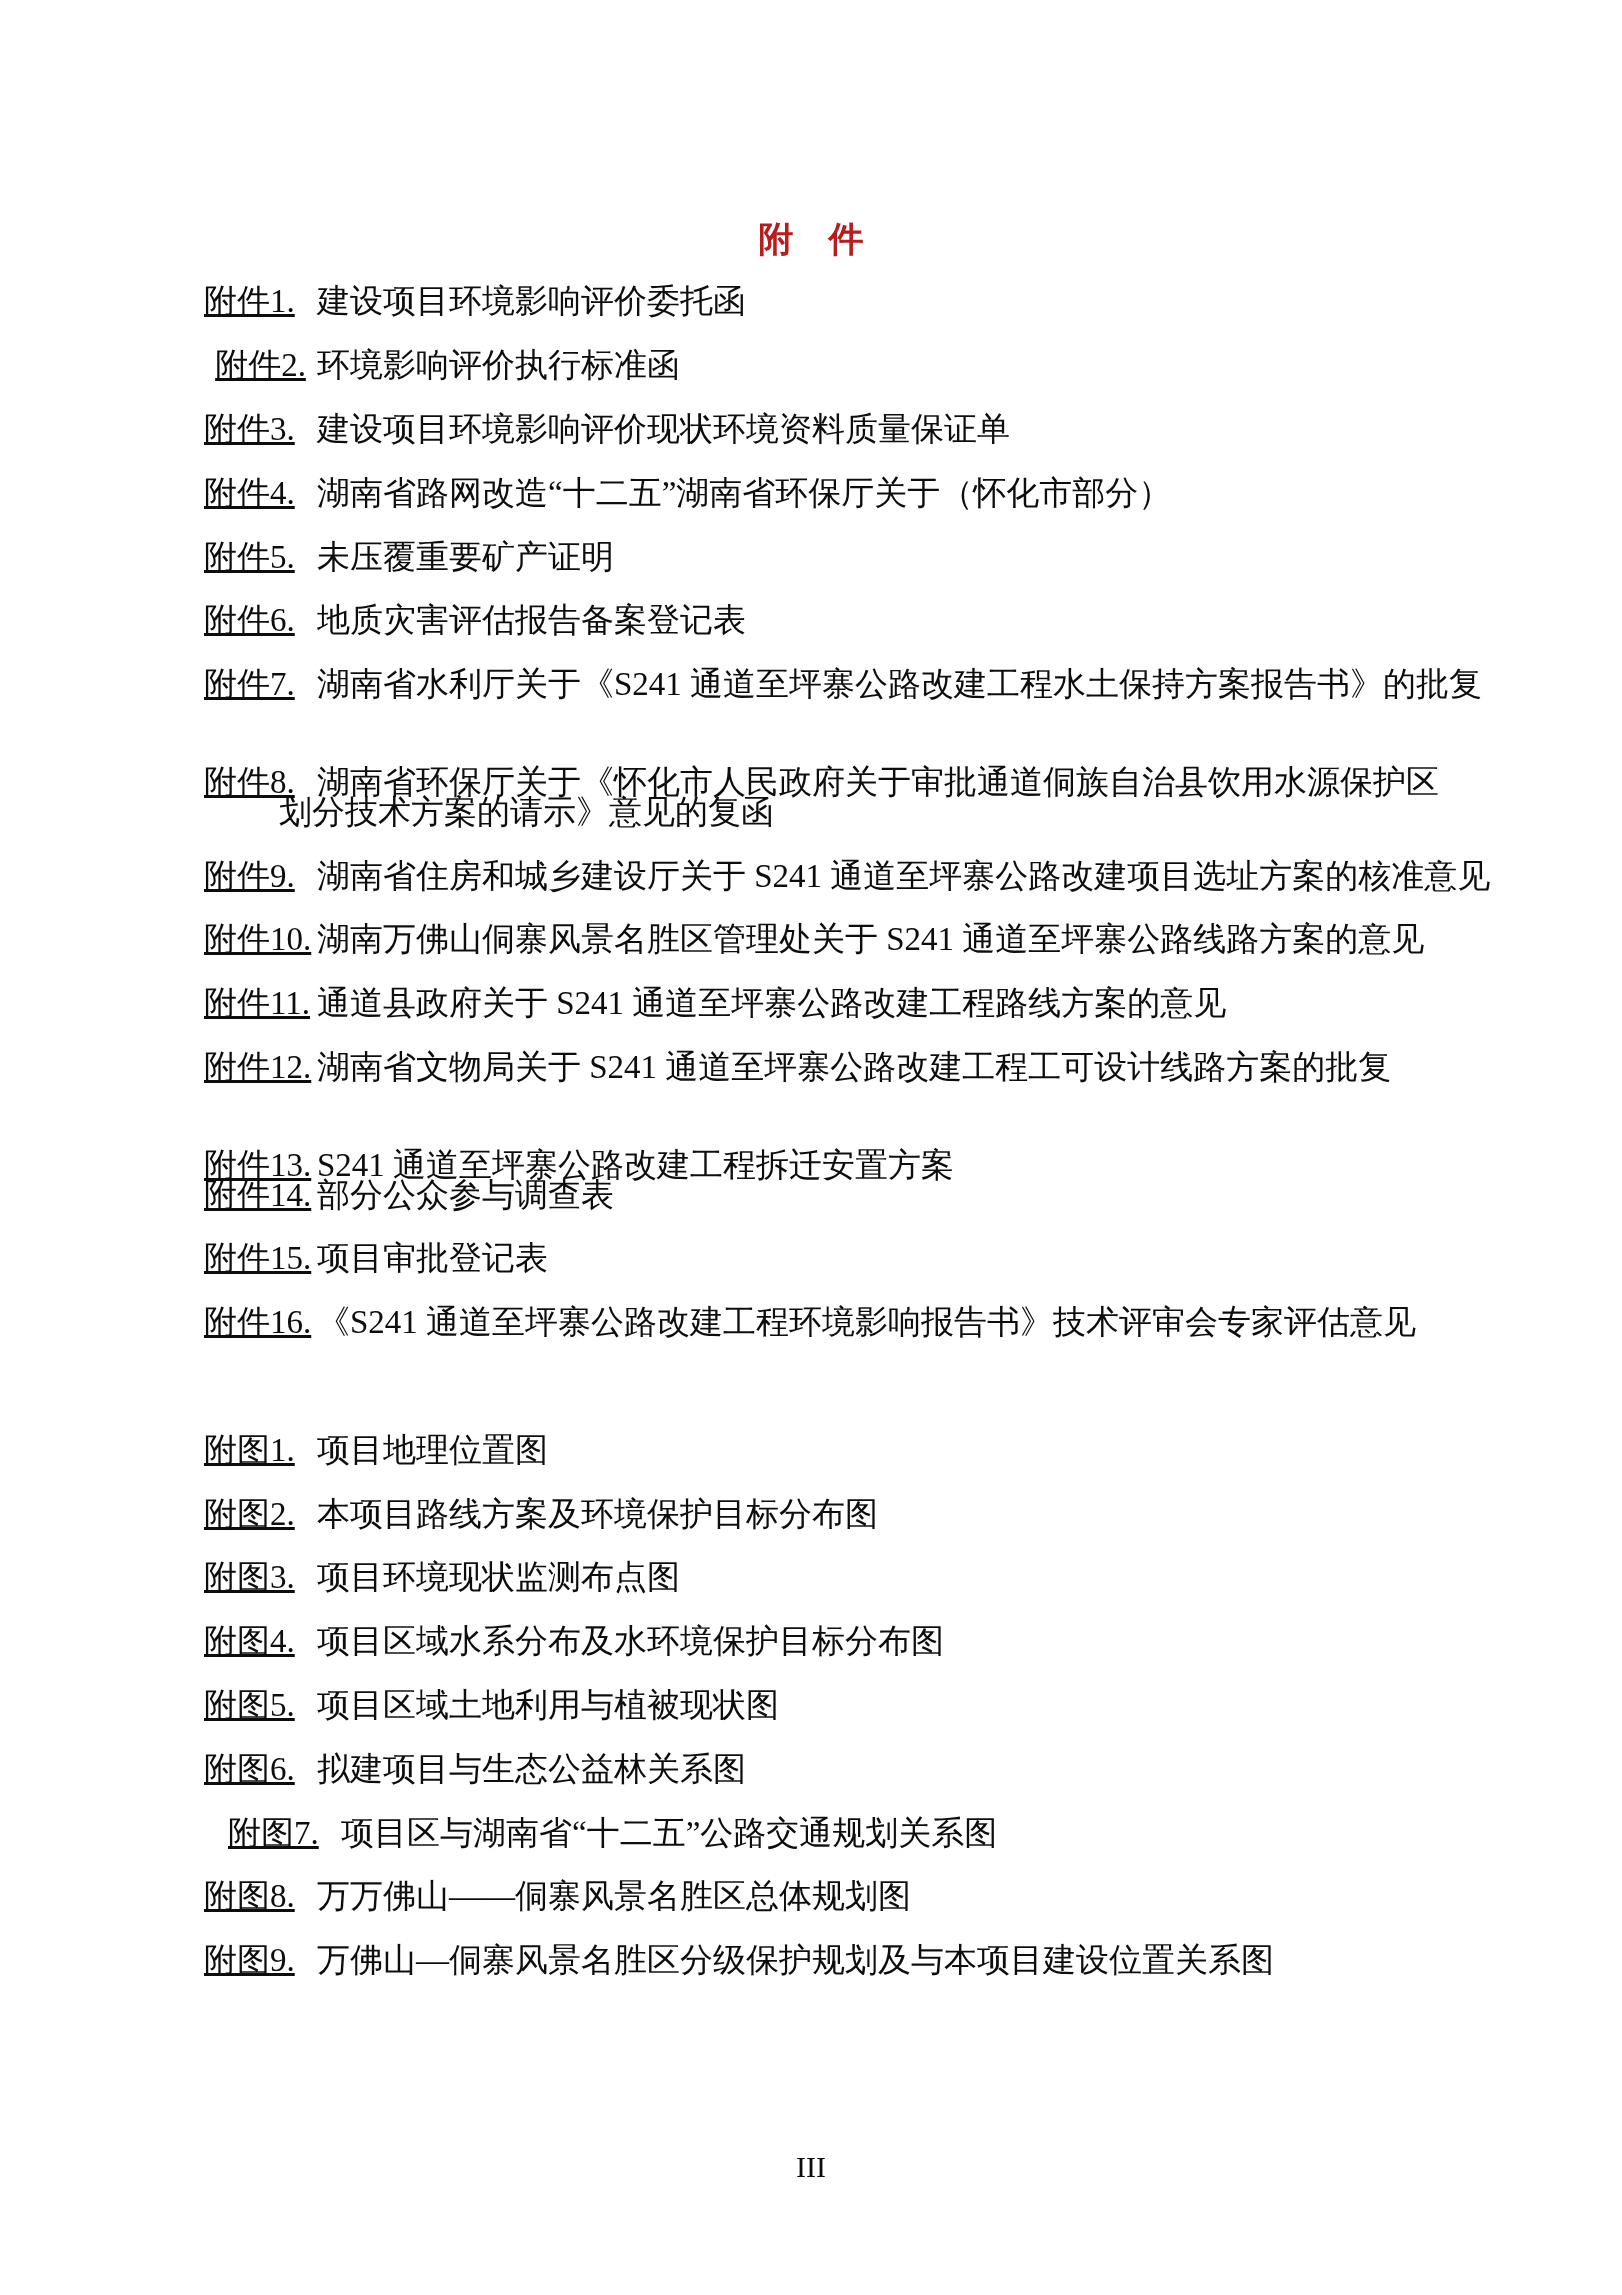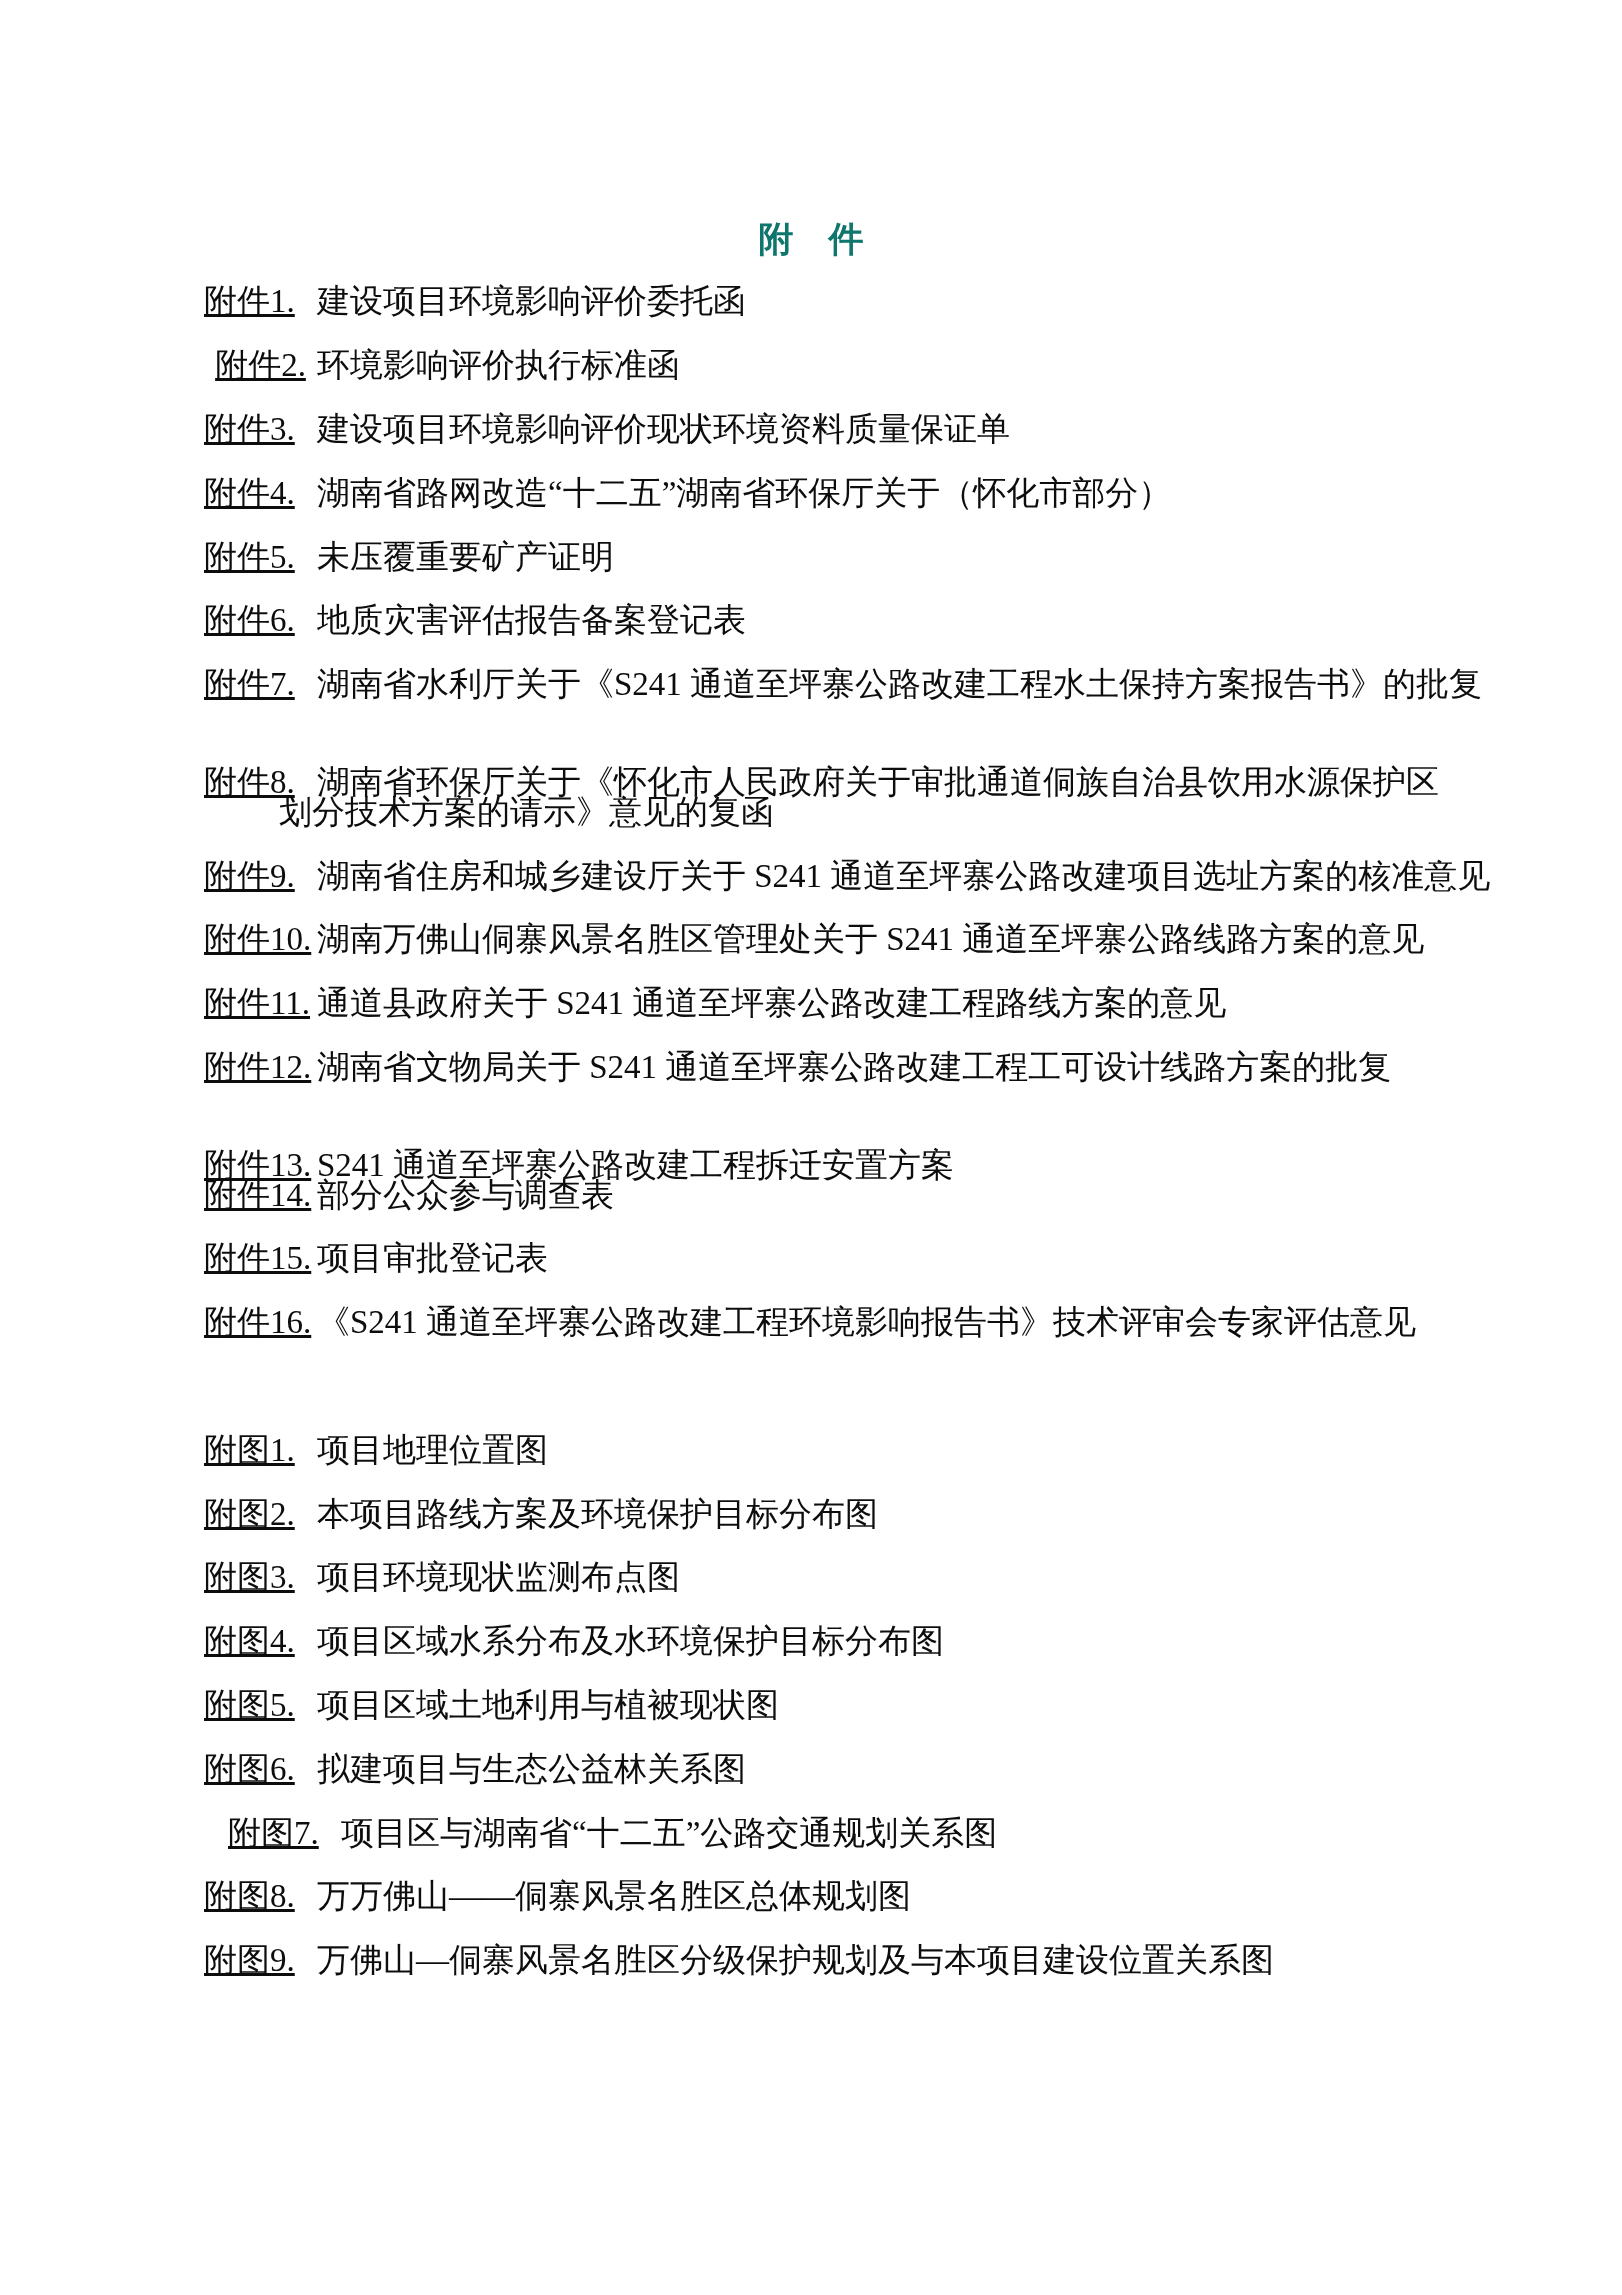--- a/index.html
+++ b/index.html
@@ -14,21 +14,21 @@
   }
   .sec-title{
     position:absolute;
     left:0;
     width:100%;
     margin:0;
     text-align:center;
     font-size:35px;
     line-height:43px;
     font-weight:700;
-    color:#0f766e;
+    color:#b91c1c;
     white-space:pre;
   }
   .row{
     position:absolute;
     left:204px;
     font-size:33px;
     line-height:41px;
     white-space:nowrap;
   }
   .row .row-no{
@@ -80,14 +80,15 @@
       <div class="row" style="top: 1494px;"><span class="row-no">附图2.</span><span class="row-text">本项目路线方案及环境保护目标分布图</span></div>
       <div class="row" style="top: 1557px;"><span class="row-no">附图3.</span><span class="row-text">项目环境现状监测布点图</span></div>
       <div class="row" style="top: 1621px;"><span class="row-no">附图4.</span><span class="row-text">项目区域水系分布及水环境保护目标分布图</span></div>
       <div class="row" style="top: 1685px;"><span class="row-no">附图5.</span><span class="row-text">项目区域土地利用与植被现状图</span></div>
       <div class="row" style="top: 1749px;"><span class="row-no">附图6.</span><span class="row-text">拟建项目与生态公益林关系图</span></div>
       <div class="row" style="top: 1813px; margin-left: 24px;"><span class="row-no">附图7.</span><span class="row-text">项目区与湖南省“十二五”公路交通规划关系图</span></div>
       <div class="row" style="top: 1876px;"><span class="row-no">附图8.</span><span class="row-text">万万佛山——侗寨风景名胜区总体规划图</span></div>
       <div class="row" style="top: 1940px;"><span class="row-no">附图9.</span><span class="row-text">万佛山—侗寨风景名胜区分级保护规划及与本项目建设位置关系图</span></div>
     </div>
 
+  <div class="page-number" style="top:2148px">III</div>
 </div>
 
 
 </body></html>

